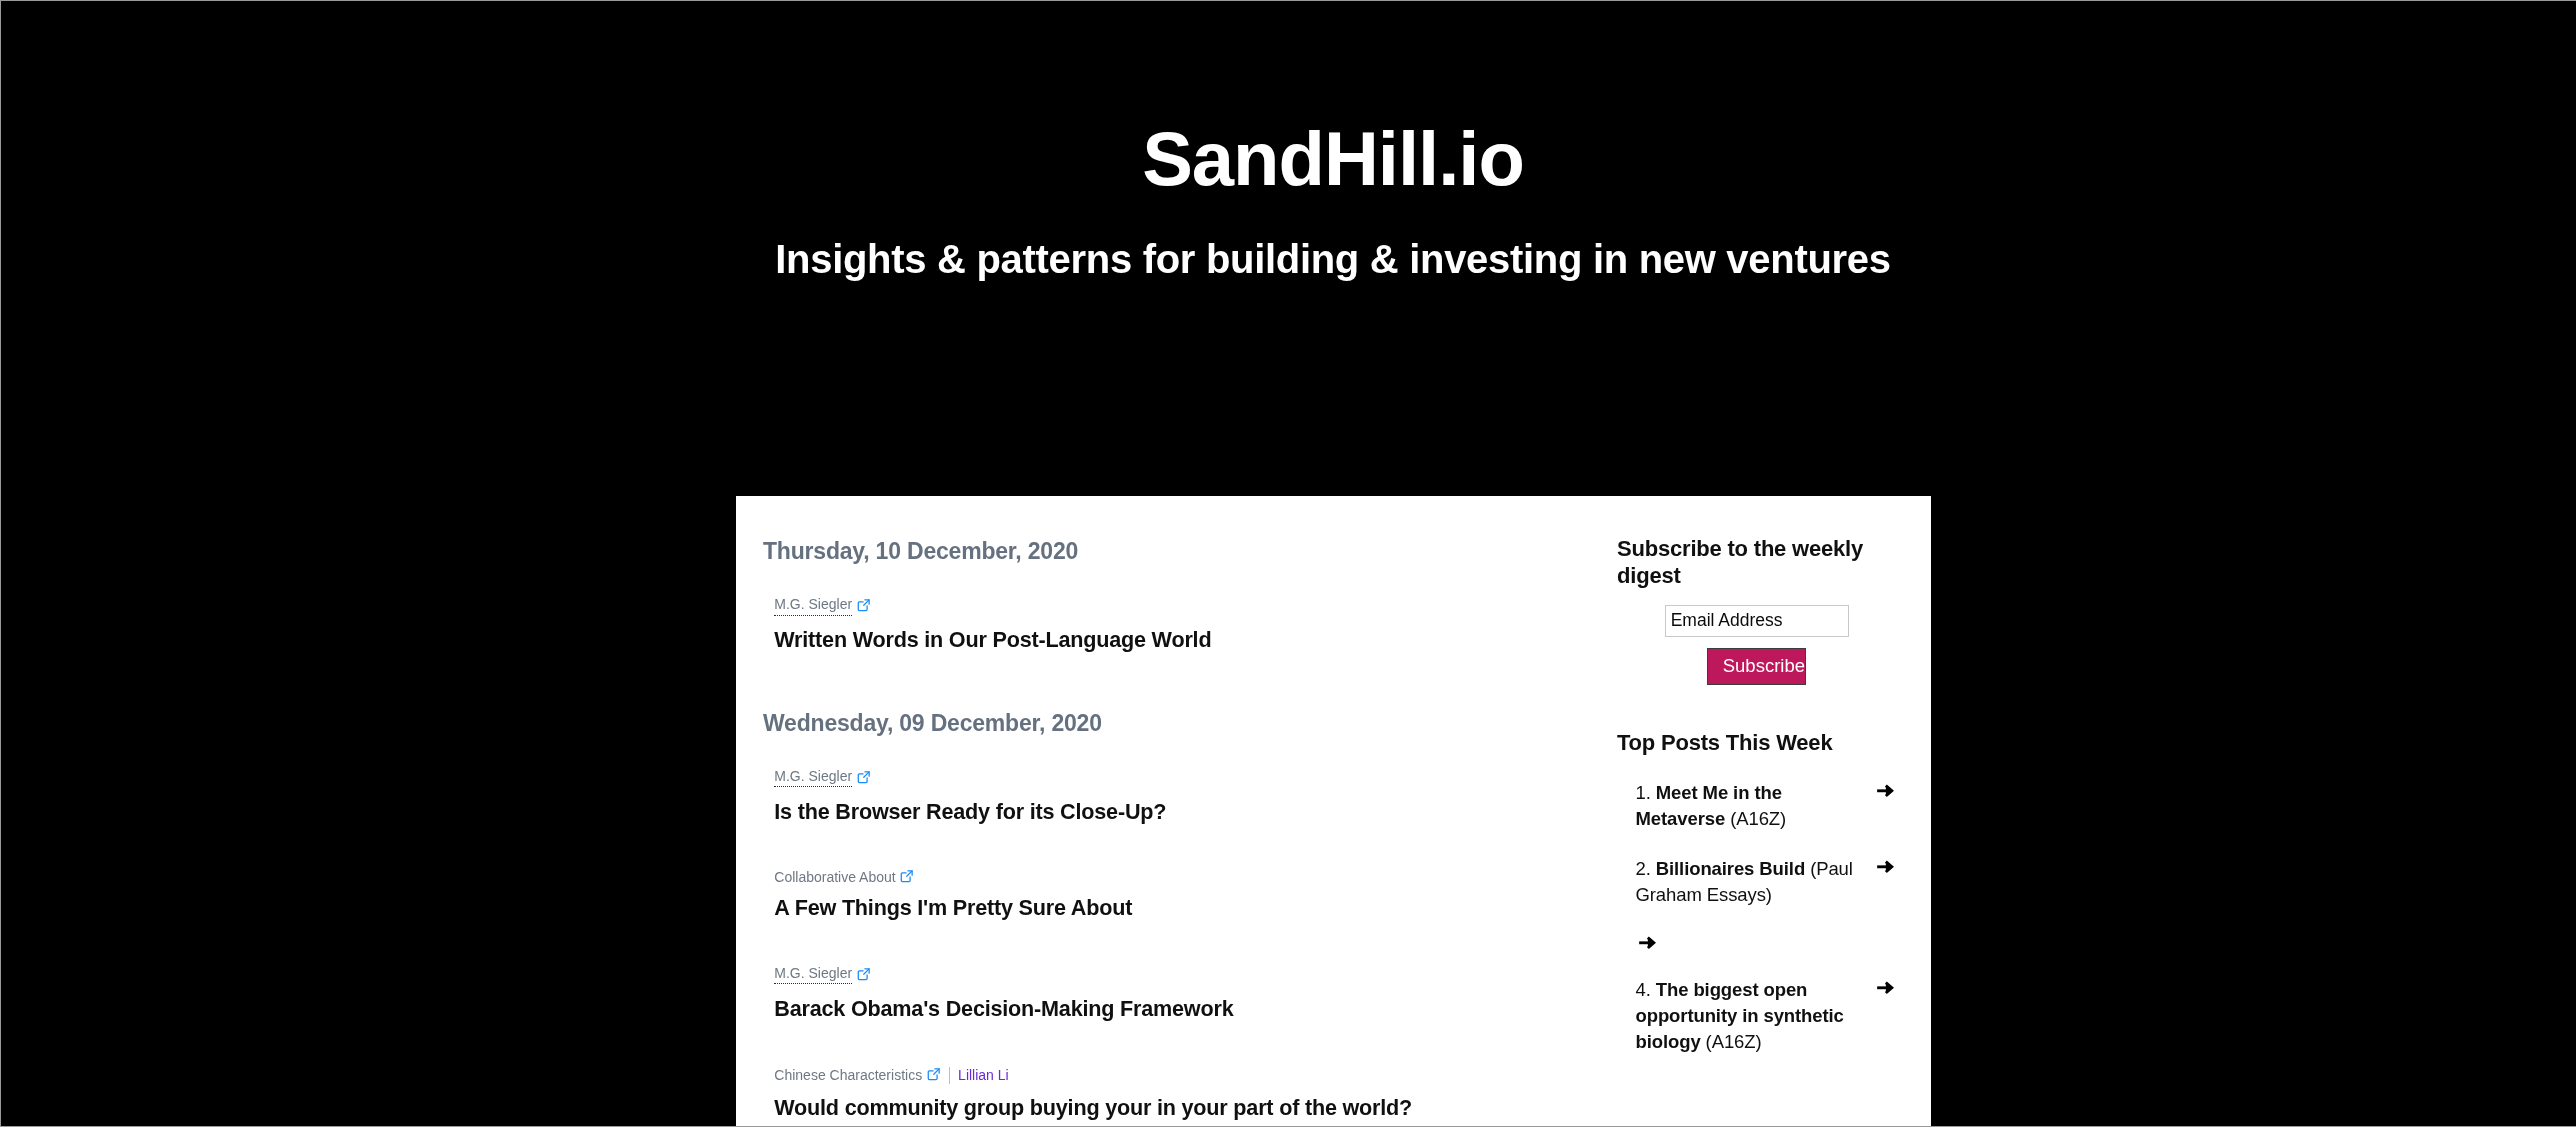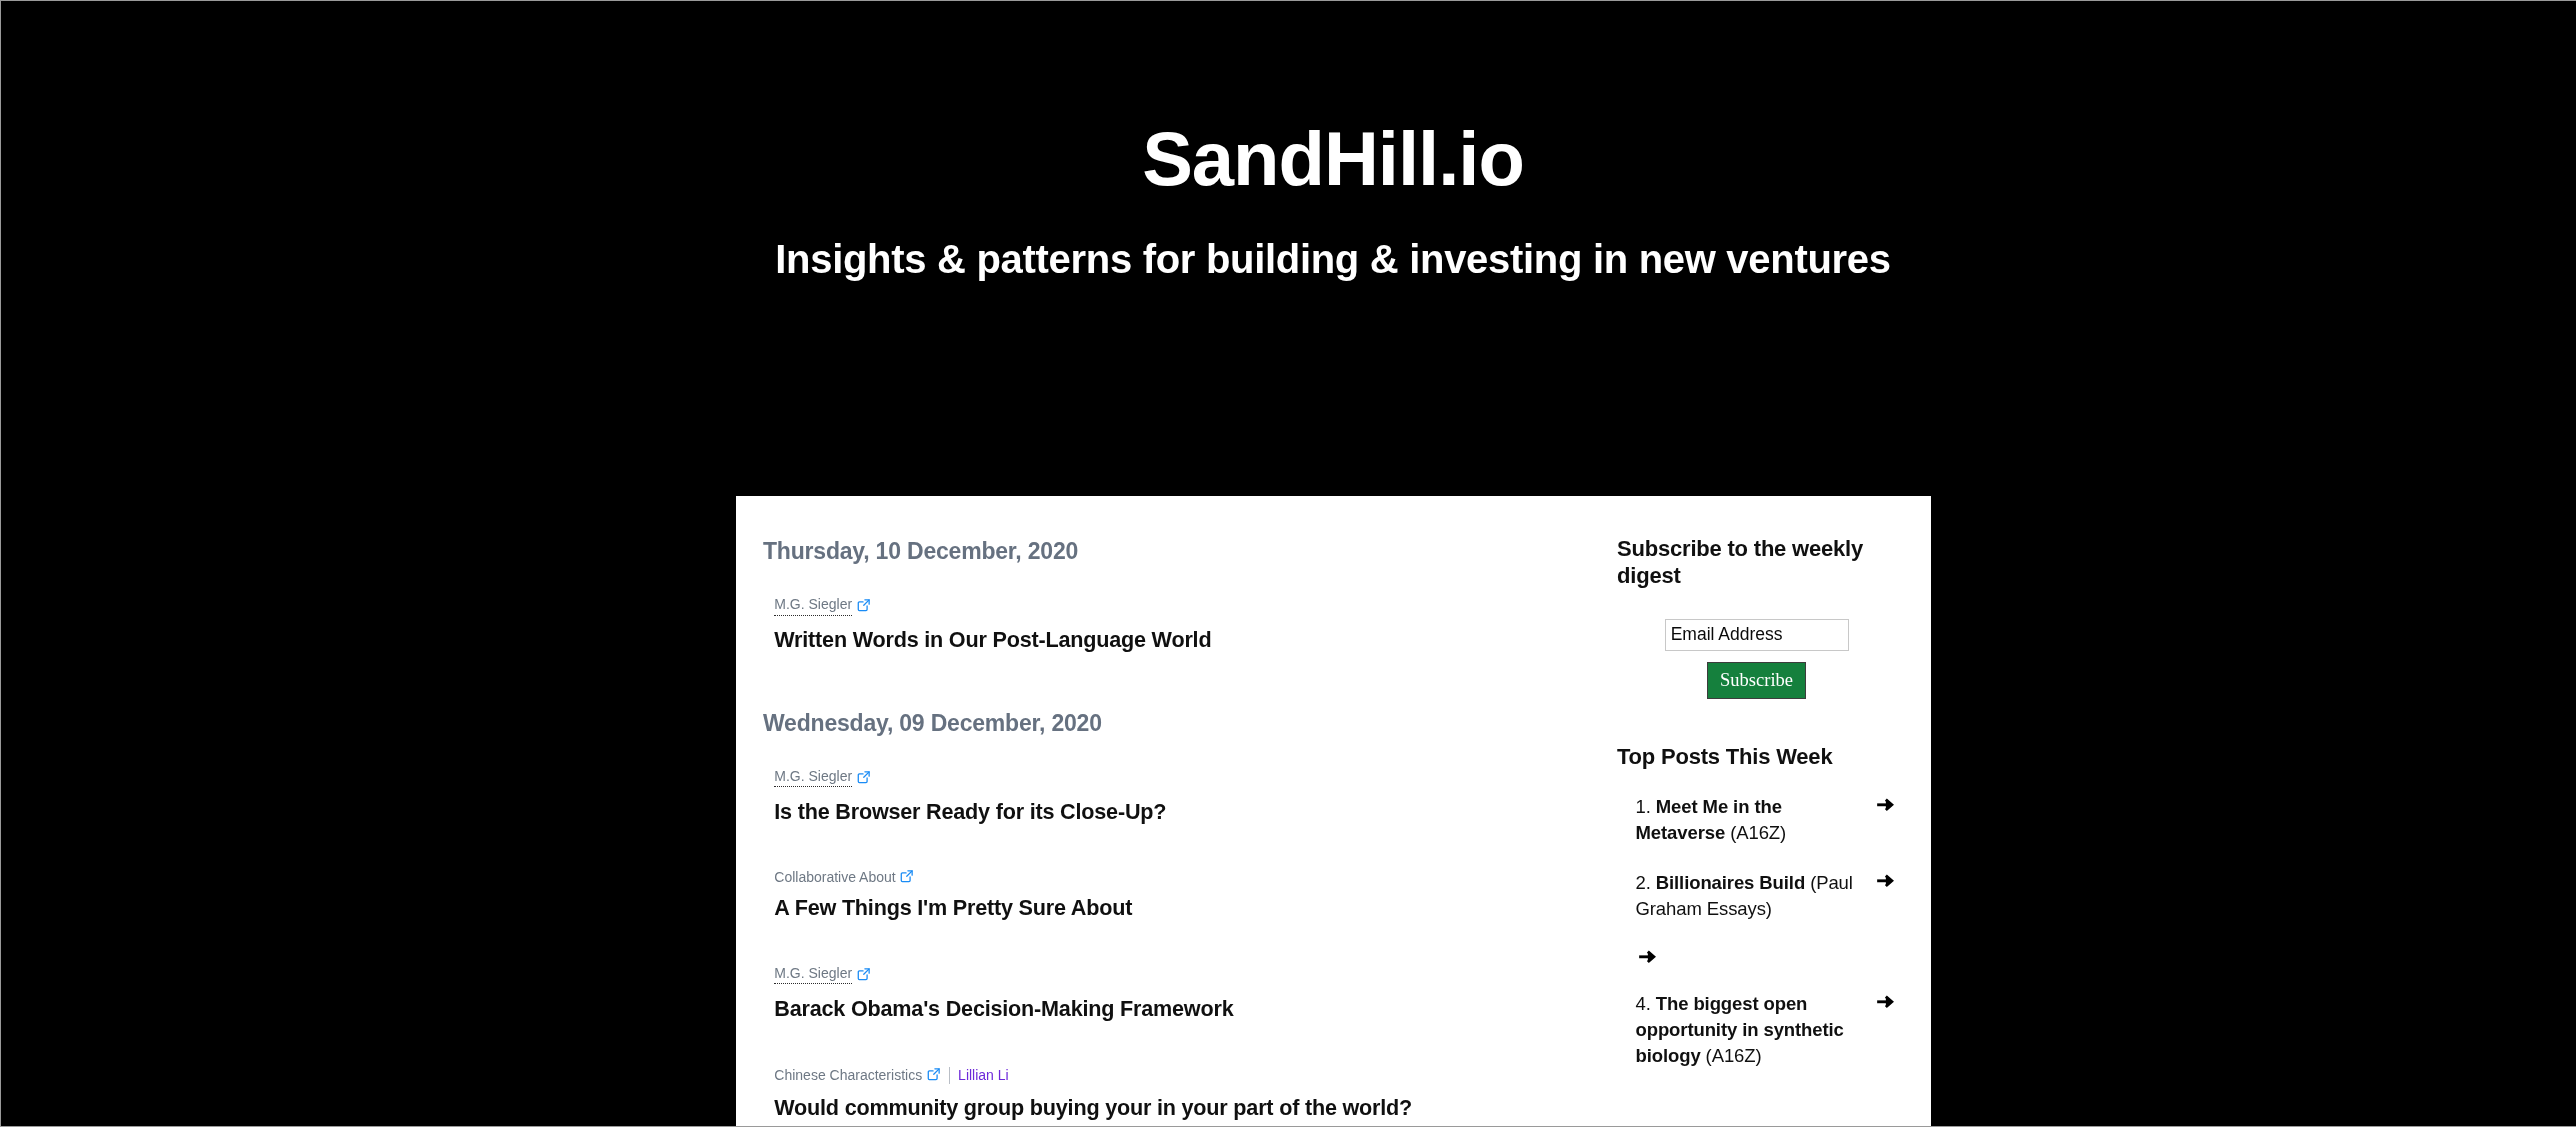--- a/index.html
+++ b/index.html
@@ -126,21 +126,21 @@
 
   .sidebar-heading {
     font-size: 22px;
     font-weight: bold;
     color: #101010;
     line-height: 1.22;
     letter-spacing: -0.2px;
   }
 
   .subscribe-form {
-    margin-top: 29px;
+    margin-top: 15px;
     display: flex;
     flex-direction: column;
     align-items: center;
   }
   .email-input {
     width: 184px;
     height: 32px;
     border: 1px solid #c8c8c8;
     background: #ffffff;
     font-family: "Liberation Sans", sans-serif;
@@ -149,28 +149,29 @@
     padding: 0 5.2px;
     line-height: 30px;
     display: block;
   }
   .email-input::placeholder { color: #0a0a0a; opacity: 1; }
 
   .subscribe-btn {
     margin-top: 11.3px;
     width: 99px;
     height: 37px;
-    background: #15803d;
+    background: #be185d;
     color: #ffffff;
     border: 1.5px solid #3c3c3c;
-    font-family: Liberation Serif, serif;
+    font-family: Liberation Sans, sans-serif;
     font-size: 18.5px;
     line-height: 1;
     cursor: pointer;
     padding: 0;
+    text-align: right;
   }
 
   .top-posts-heading {
     margin-top: 45px;
     font-size: 22px;
     font-weight: bold;
     color: #101010;
     letter-spacing: -0.2px;
   }
 

